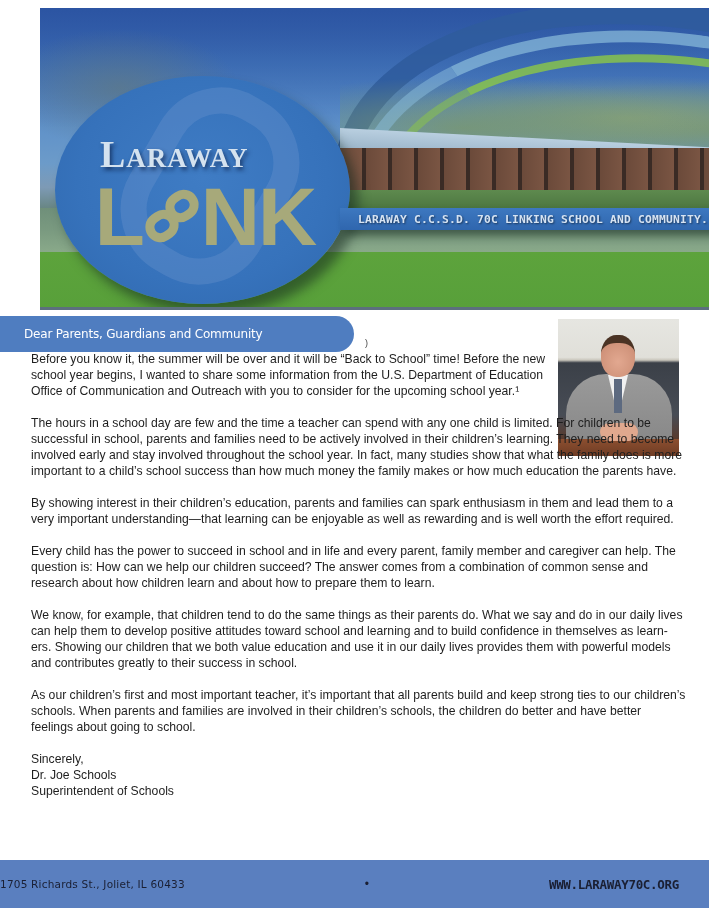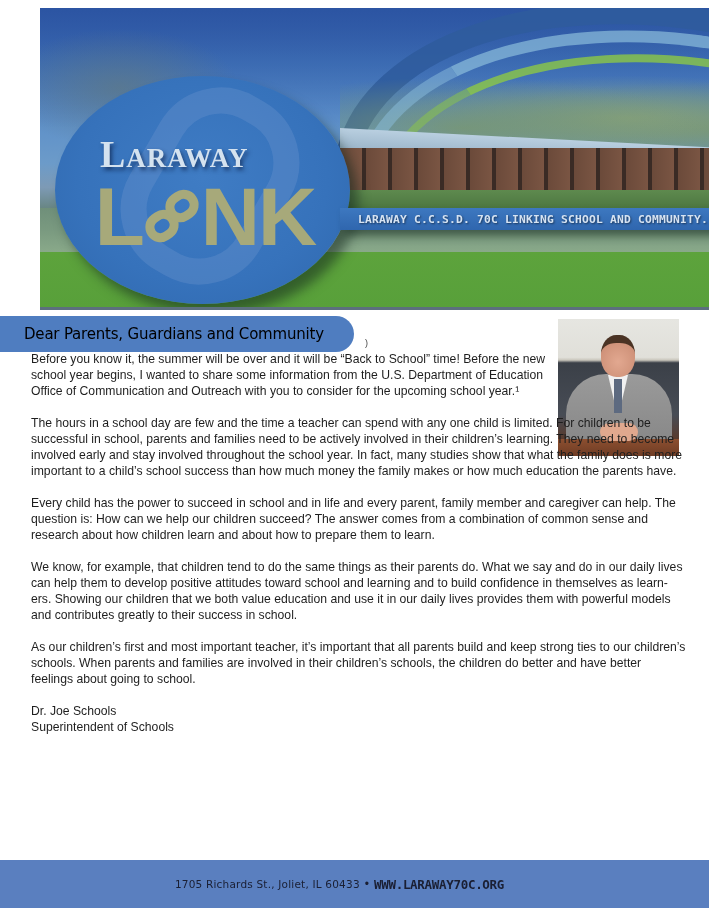--- a/index.html
+++ b/index.html
@@ -110,21 +110,21 @@
     }
 
     
     .heading-pill {
       position: absolute; left: 0; top: 316px; width: 354px; height: 36px;
       background: #4f7dc0;
       border-radius: 0 18px 18px 0;
       display: flex; align-items: center; padding-left: 24px;
     }
     .heading-pill span {
-      font-family: "DejaVu Sans", sans-serif; font-size: 15px; color: #000000;
+      font-family: "DejaVu Sans", sans-serif; font-size: 12px; color: #ffffff;
       letter-spacing: -0.2px; white-space: nowrap;
     }
     .stray-mark {
       position: absolute; left: 365px; top: 338px; font-size: 9px; color: #444;
     }
 
     
     .photo {
       position: absolute; left: 558px; top: 319px; width: 121px; height: 137px;
       background: linear-gradient(180deg, #e6e6e1 0%, #e0dfd9 28%, #c9c6bc 30%, #3b4048 32%, #474c55 70%, #5a3a2c 88%, #6a412c 100%);
@@ -166,21 +166,21 @@
     .body-text p { margin-bottom: 16px; }
     .body-text p.narrow { width: 520px; }
     .body-text .sig p { margin-bottom: 0; }
     .body-text .sig { margin-bottom: 16px; }
     .footnote { letter-spacing: -0.15px; }
 
     
     .footer {
       position: absolute; left: 0; top: 860px; width: 709px; height: 48px;
       background: #5a7fbf;
-      display: flex; align-items: center; justify-content: center; padding-right: 30px;
+      display: flex; align-items: center; justify-content: space-between; padding-right: 30px;
     }
     .footer .address {
       font-family: "DejaVu Sans", sans-serif; font-size: 10.5px; color: #1a1f33;
       letter-spacing: 0.2px; white-space: nowrap;
     }
     .footer .bullet { margin: 0 5px; color: #1a1f33; font-size: 12px; }
     .footer .site {
       font-family: "DejaVu Sans Mono", monospace; font-weight: bold; font-size: 12.5px;
       color: #1a1f33; letter-spacing: -0.3px; white-space: nowrap;
     }
@@ -224,24 +224,26 @@
   <div class="shirt"></div>
   <div class="tie"></div>
   <div class="head"></div>
   <div class="desk"></div>
   <div class="hands"></div>
 </div>
 
 <div class="body-text">
   <p class="narrow">Before you know it, the summer will be over and it will be “Back to School” time!  Before the new school year begins, I wanted to share some information from the U.S. Department of Education Office of Communication and Outreach with you to consider for the upcoming school year.¹</p>
   <p style="width:655px"><span>The hours in a school day are few and the time a teacher can spend with any one child is limited. For children to be successful in school, parents and families need to be actively involved in their children’s learning. They need to become involved early and stay involved throughout the school year. In fact, many studies show that what the family does is more important to a child’s school success than how much money the family makes or how much education the parents have.</span></p>
+  <p>By showing interest in their children’s education, parents and families can spark enthusiasm in them and lead them to a very important understanding—that learning can be enjoyable as well as rewarding and is well worth the effort required.</p>
   <p>Every child has the power to succeed in school and in life and every parent, family member and caregiver can help. The question is: How can we help our children succeed? The answer comes from a combination of common sense and research about how children learn and about how to prepare them to learn.</p>
   <p>We know, for example, that children tend to do the same things as their parents do. What we say and do in our daily lives can help them to develop positive attitudes toward school and learning and to build confidence in themselves as learn-ers. Showing our children that we both value education and use it in our daily lives provides them with powerful models and contributes greatly to their success in school.</p>
   <p>As our children’s first and most important teacher, it’s important that all parents build and keep strong ties to our children’s schools. When parents and families are involved in their children’s schools, the children do better and have better feelings about going to school.</p>
   <div class="sig">
+    <p>Sincerely,</p>
     <p>Dr. Joe Schools</p>
     <p>Superintendent of Schools</p>
   </div>
 </div>
 
 <div class="footer">
   <span class="address">1705 Richards St., Joliet, IL 60433</span>
   <span class="bullet">•</span>
   <span class="site">WWW.LARAWAY70C.ORG</span>
 </div>

